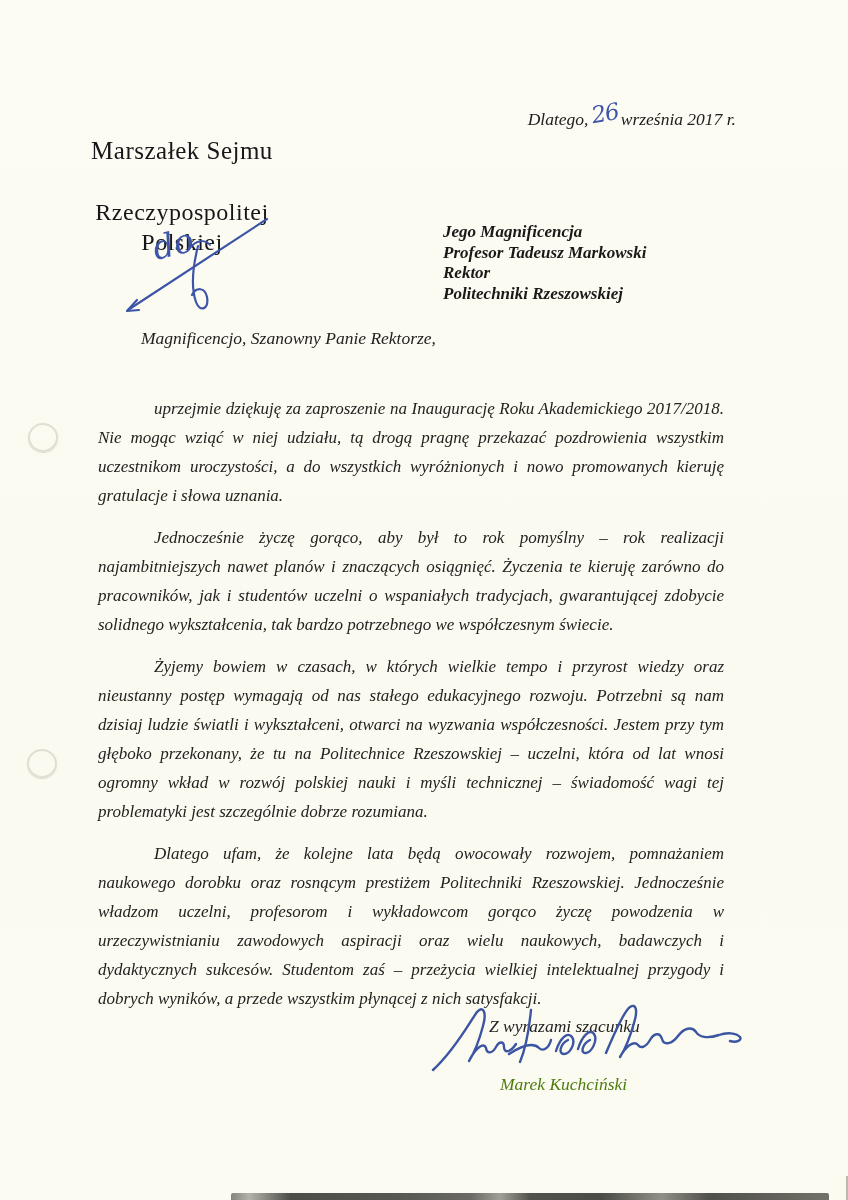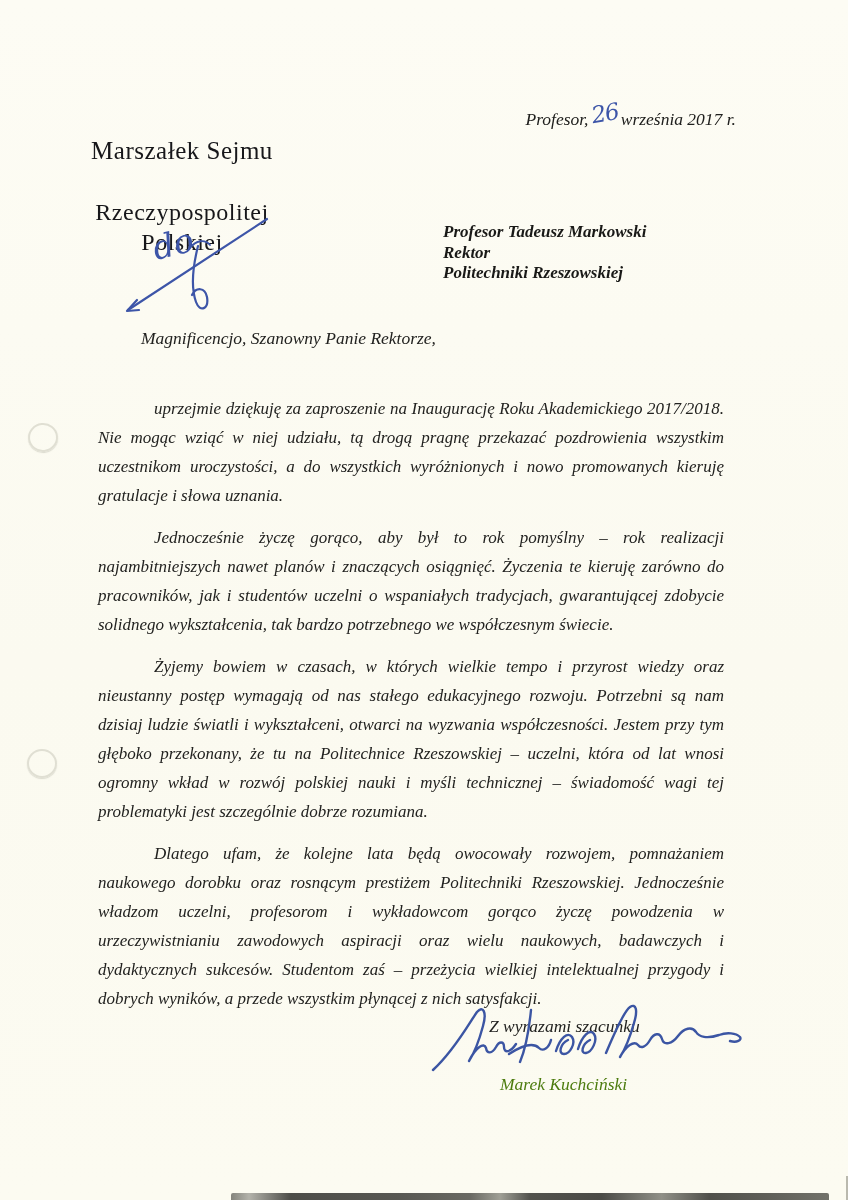--- a/index.html
+++ b/index.html
@@ -82,33 +82,34 @@
   }
 </style>
 </head>
 <body>
 
 <div class="letterhead">
   <div class="lh1">Marszałek Sejmu</div>
   <div class="lh2">Rzeczypospolitej Polskiej</div>
 </div>
 
-<div class="dateline"><span>Profesor,</span><span class="handwritten-day">26</span><span>września 2017 r.</span></div>
+<div class="dateline"><span>Dlatego,</span><span class="handwritten-day">26</span><span>września 2017 r.</span></div>
 
 <svg class="annotation-svg" width="270" height="110" viewBox="0 0 270 110">
   <g stroke="#3d55a8" stroke-width="2.2" fill="none" stroke-linecap="round" stroke-linejoin="round">
     <path d="M155,5 L16,96"></path>
     <path d="M25,86 L15,97 L27,96"></path>
     <path d="M86,32 C81,52 79,74 84,88 C88,99 97,95 95,83 C93,73 84,73 80,81"></path>
     <path d="M78,34 C84,26 93,25 98,31" stroke-width="1.8"></path>
   </g>
   <text x="44" y="46" transform="rotate(-14 44 46)" font-family="DejaVu Serif, serif" font-style="italic" font-size="33" fill="#3d55a8">do</text>
 </svg>
 
 <div class="recipient">
+  <div>Jego Magnificencja</div>
   <div>Profesor Tadeusz Markowski</div>
   <div>Rektor</div>
   <div>Politechniki Rzeszowskiej</div>
 </div>
 
 <div class="salutation">Magnificencjo, Szanowny Panie Rektorze,</div>
 
 <div class="body-text">
   <p>uprzejmie dziękuję za zaproszenie na Inaugurację Roku Akademickiego 2017/2018. Nie mogąc wziąć w niej udziału, tą drogą pragnę przekazać pozdrowienia wszystkim uczestnikom uroczystości, a do wszystkich wyróżnionych i nowo promowanych kieruję gratulacje i słowa uznania.</p>
   <p>Jednocześnie życzę gorąco, aby był to rok pomyślny – rok realizacji najambitniejszych nawet planów i znaczących osiągnięć. Życzenia te kieruję zarówno do pracowników, jak i studentów uczelni o wspaniałych tradycjach, gwarantującej zdobycie solidnego wykształcenia, tak bardzo potrzebnego we współczesnym świecie.</p>

